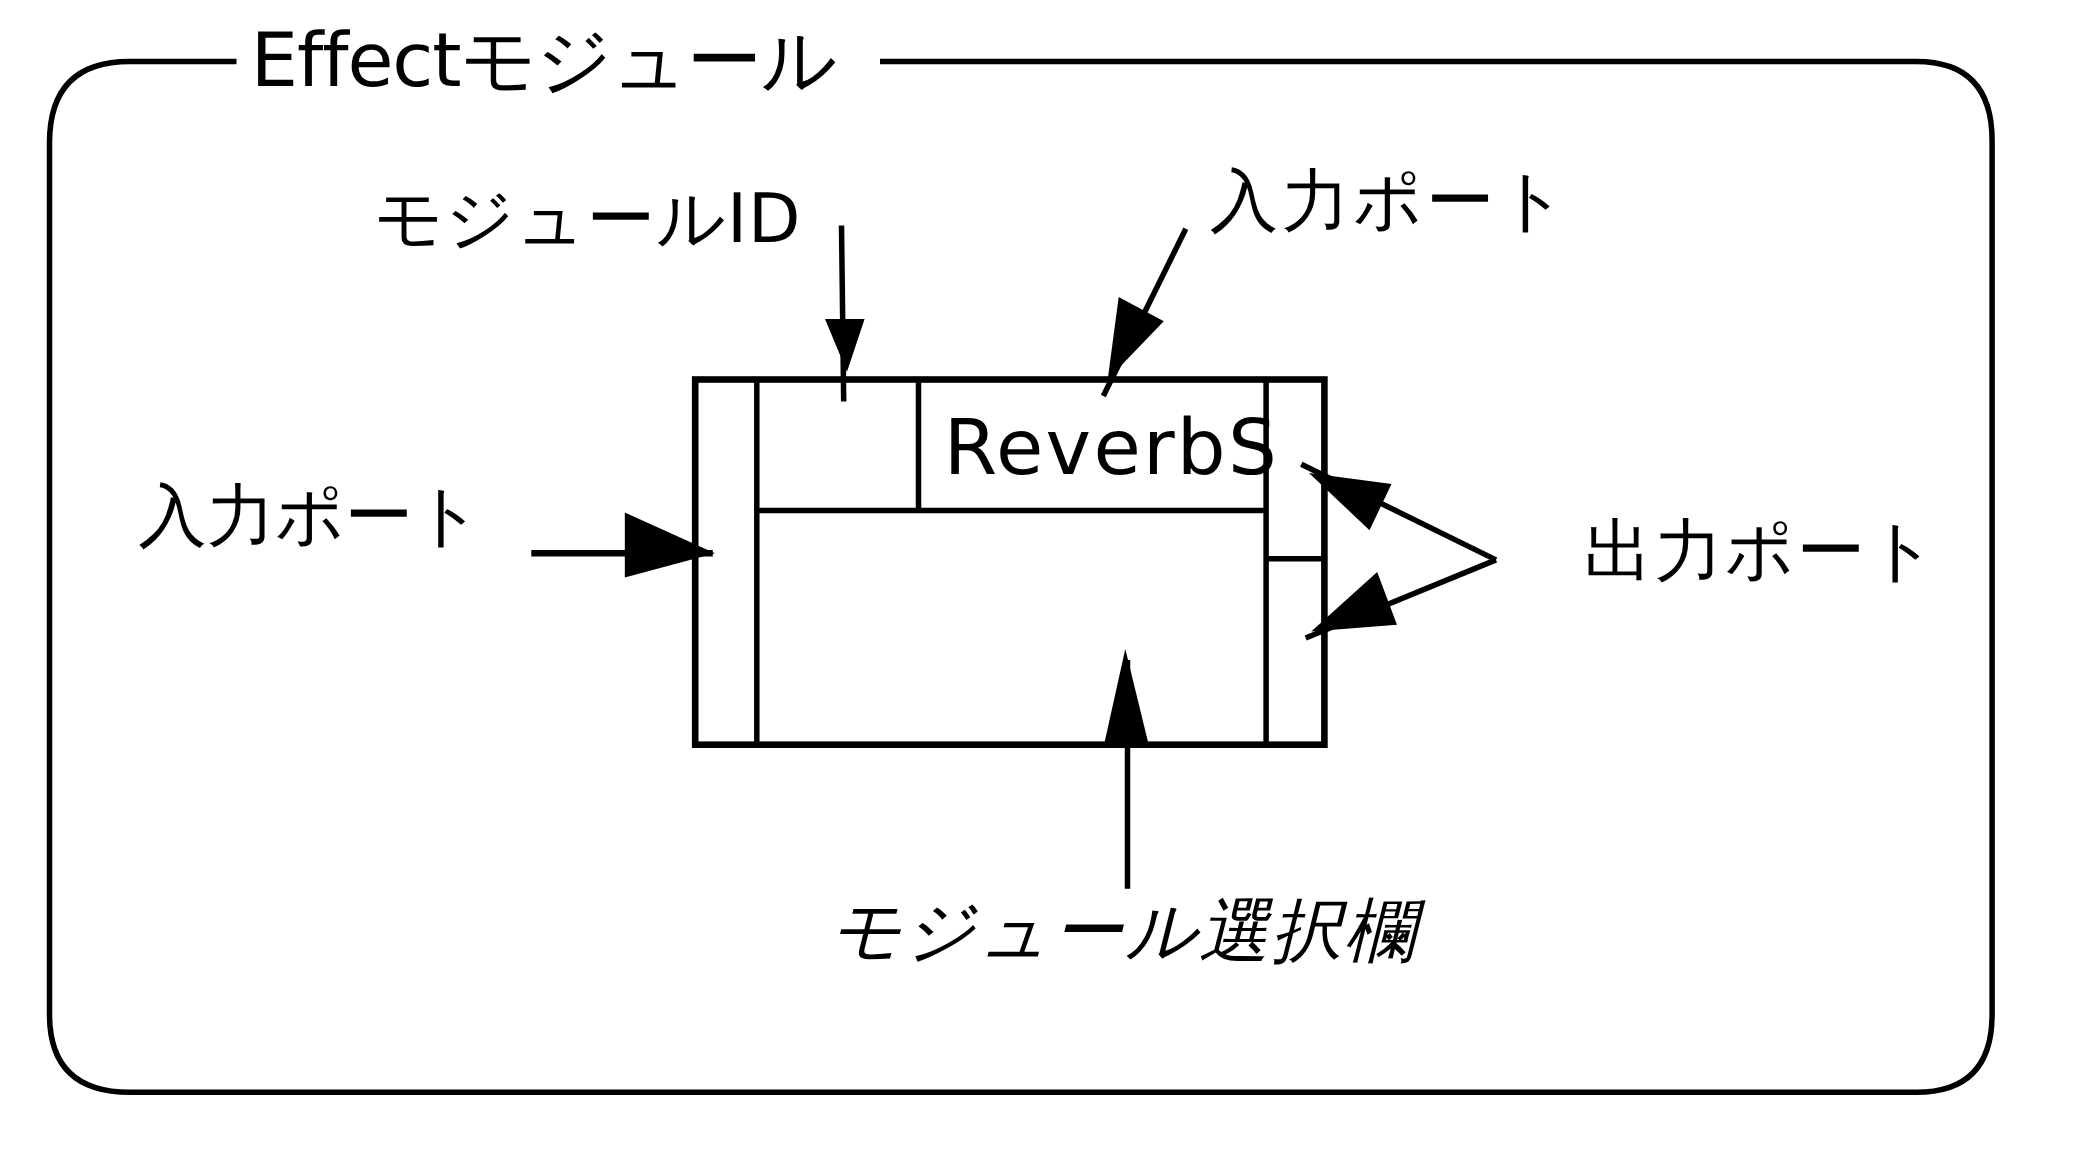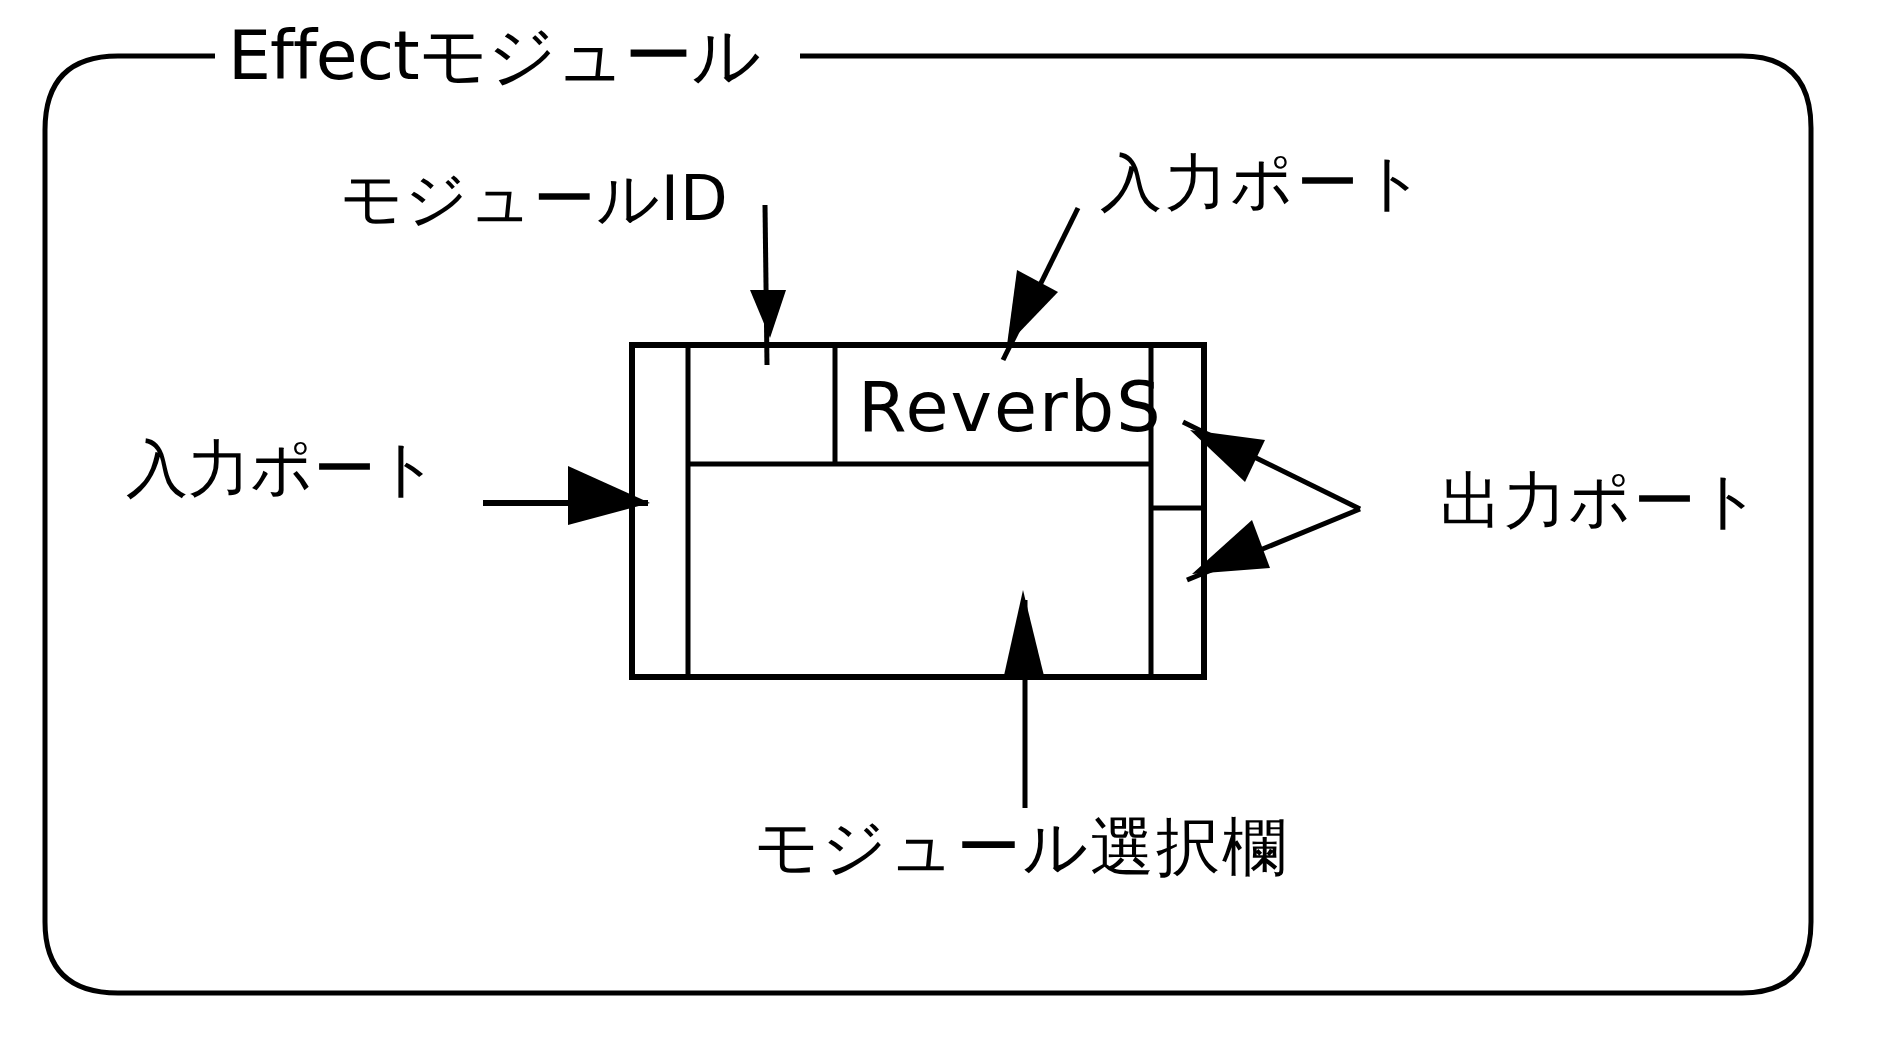--- a/index.html
+++ b/index.html
@@ -5,21 +5,21 @@
     html, body { margin: 0; padding: 0; background: #ffffff; }
     body { width: 1890px; height: 1045px; position: relative; overflow: hidden;
            font-family: "DejaVu Sans", sans-serif; color: #000; }
     svg { position: absolute; left: 0; top: 0; }
     .lbl { position: absolute; white-space: nowrap; color: #000000; line-height: 1; letter-spacing: 2px; }
     #title { left: 228px; top: 22px; font-size: 68px; letter-spacing: -1px; }
     #lbl-id { left: 340px; top: 168px; font-size: 62px; letter-spacing: 1px; text-align: right; }
     #lbl-name { left: 1100px; top: 152px; font-size: 62px; letter-spacing: 3px; }
     #lbl-in { left: 126px; top: 438px; font-size: 62px; letter-spacing: 0px; }
     #lbl-out { left: 1392px; top: 470px; font-size: 62px; letter-spacing: 2px; margin-left: 48px; }
-    #lbl-sel { left: 754px; top: 815px; font-size: 64px; letter-spacing: 2px; }
+    #lbl-sel { left: 754px; top: 815px; font-size: 64px; letter-spacing: 2px; font-style: italic; }
     #module-name { left: 858px; top: 372px; font-size: 70px; letter-spacing: 2px; }
   </style>
 </head>
 <body>
 
 <svg width="1890" height="1045" viewBox="0 0 1890 1045">
 
   <path d="M 215 56 L 118 56 Q 45 56 45 130 L 45 922 Q 45 993 118 993 L 1742 993 Q 1811 993 1811 922 L 1811 128 Q 1811 56 1742 56 L 800 56" fill="none" stroke="#000" stroke-width="5"></path>
 
   <g>

